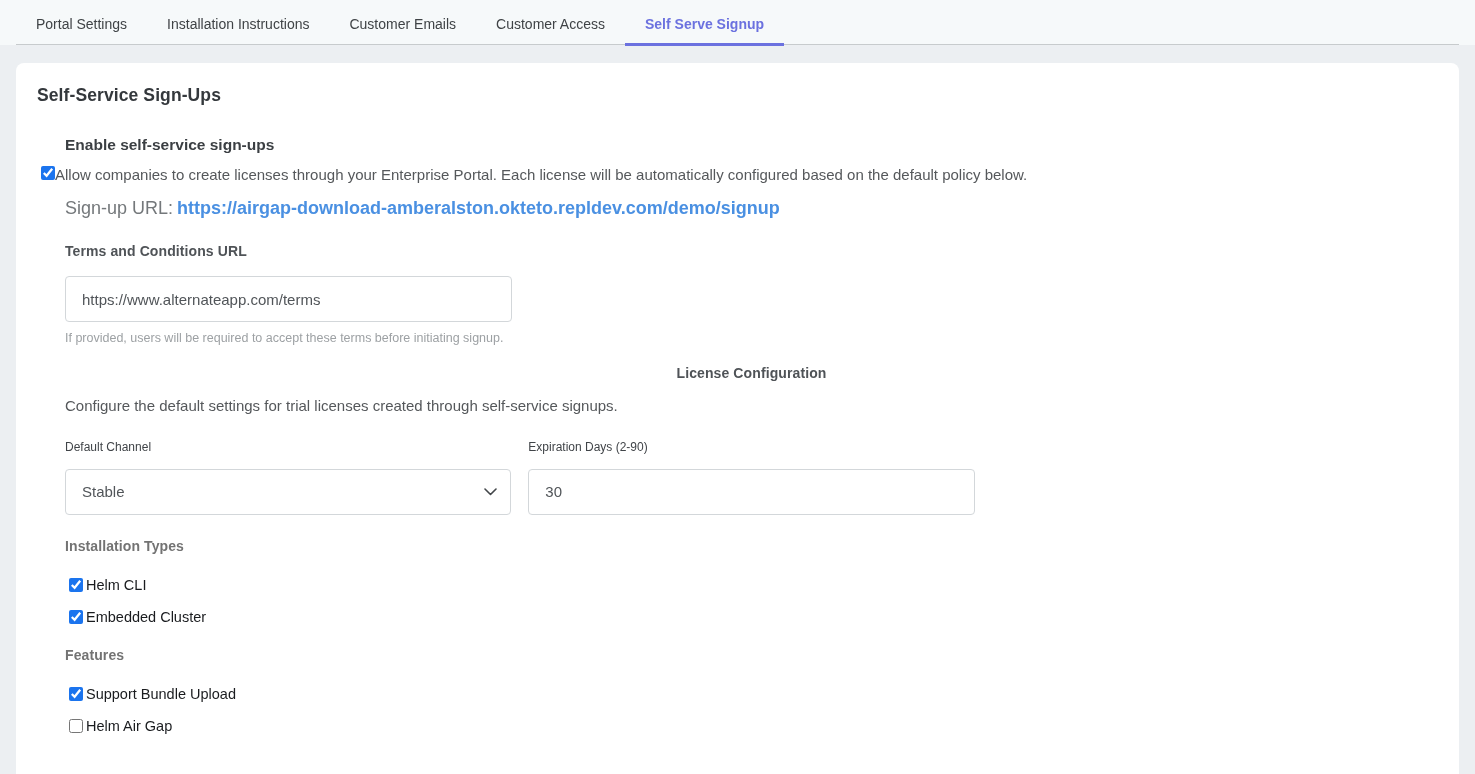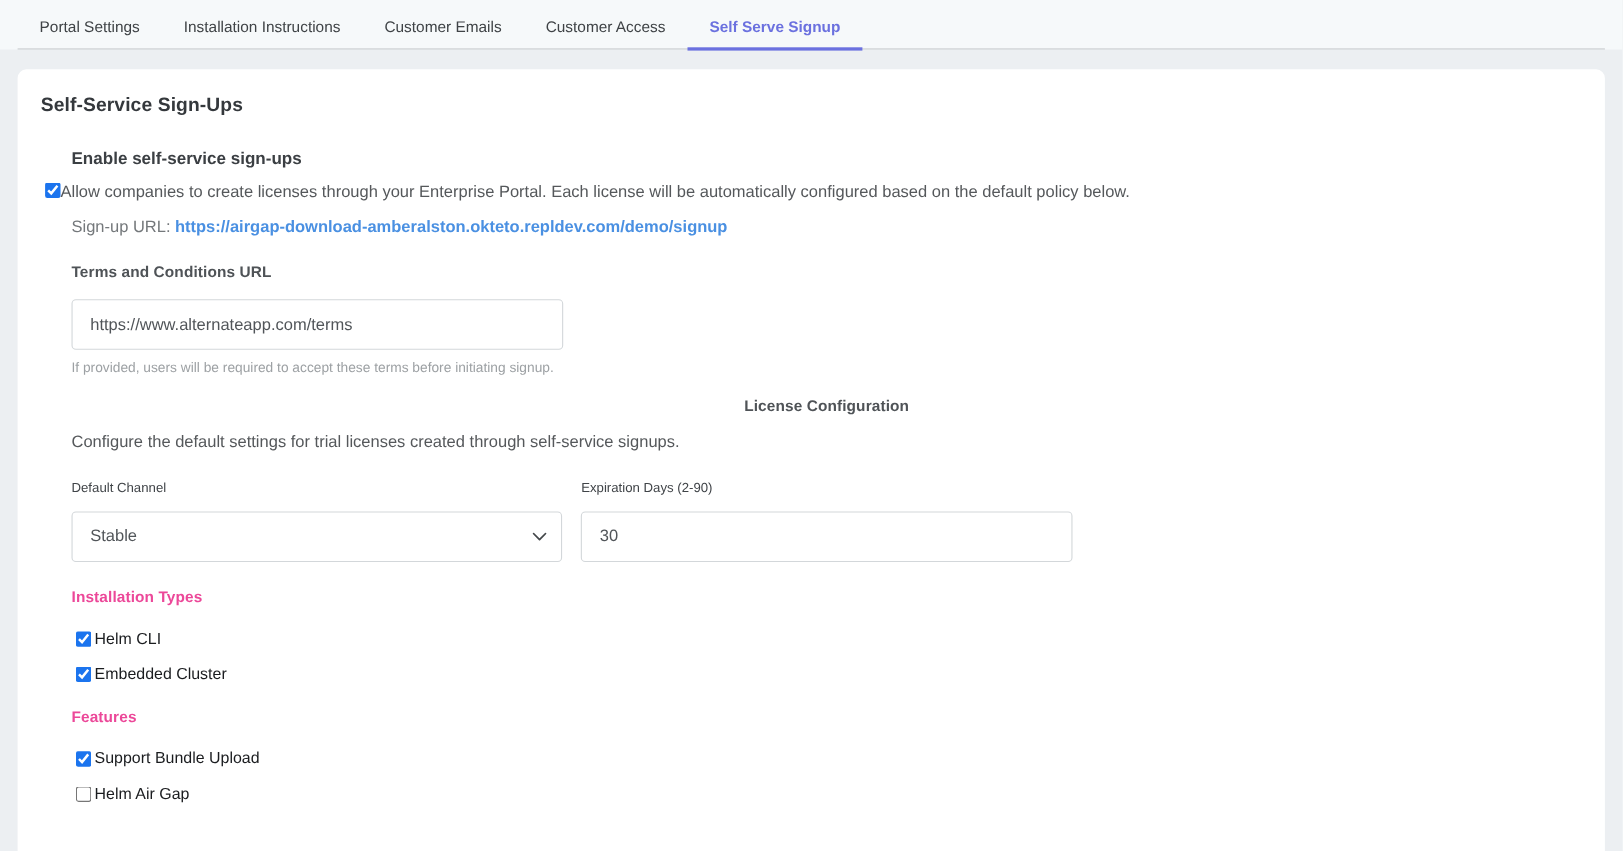--- a/index.html
+++ b/index.html
@@ -65,21 +65,21 @@
   }
   input[type="checkbox"] {
     width: 14px; height: 14px;
     margin: 1px 0 0 0;
     accent-color: #1b74ee;
     flex: 0 0 auto;
     cursor: pointer;
   }
   .body-text { font-size: 15px; color: #55585b; line-height: 1.35; }
 
-  .signup-line { margin-top: 13px; font-size: 15px; color: #74787b; }
+  .signup-line { margin-top: 13px; font-size: 18px; color: #74787b; }
   .signup-link {
     color: #4a90e2;
     font-weight: 600;
     text-decoration: none;
     margin-left: 4px;
   }
 
   .bold-label {
     font-size: 14px;
     font-weight: 600;
@@ -139,21 +139,21 @@
     right: 14px; top: 50%;
     transform: translateY(-50%);
     pointer-events: none;
     display: flex;
   }
 
   .group-label {
     margin-top: 23px;
     font-size: 14px;
     font-weight: 600;
-    color: #ec4899;
+    color: #737373;
     letter-spacing: 0.1px;
   }
   .option-list { margin-top: 24px; }
   .option-row {
     display: flex;
     align-items: center;
     gap: 3px;
     padding-left: 4px;
     margin-bottom: 18px;
     height: 14px;

